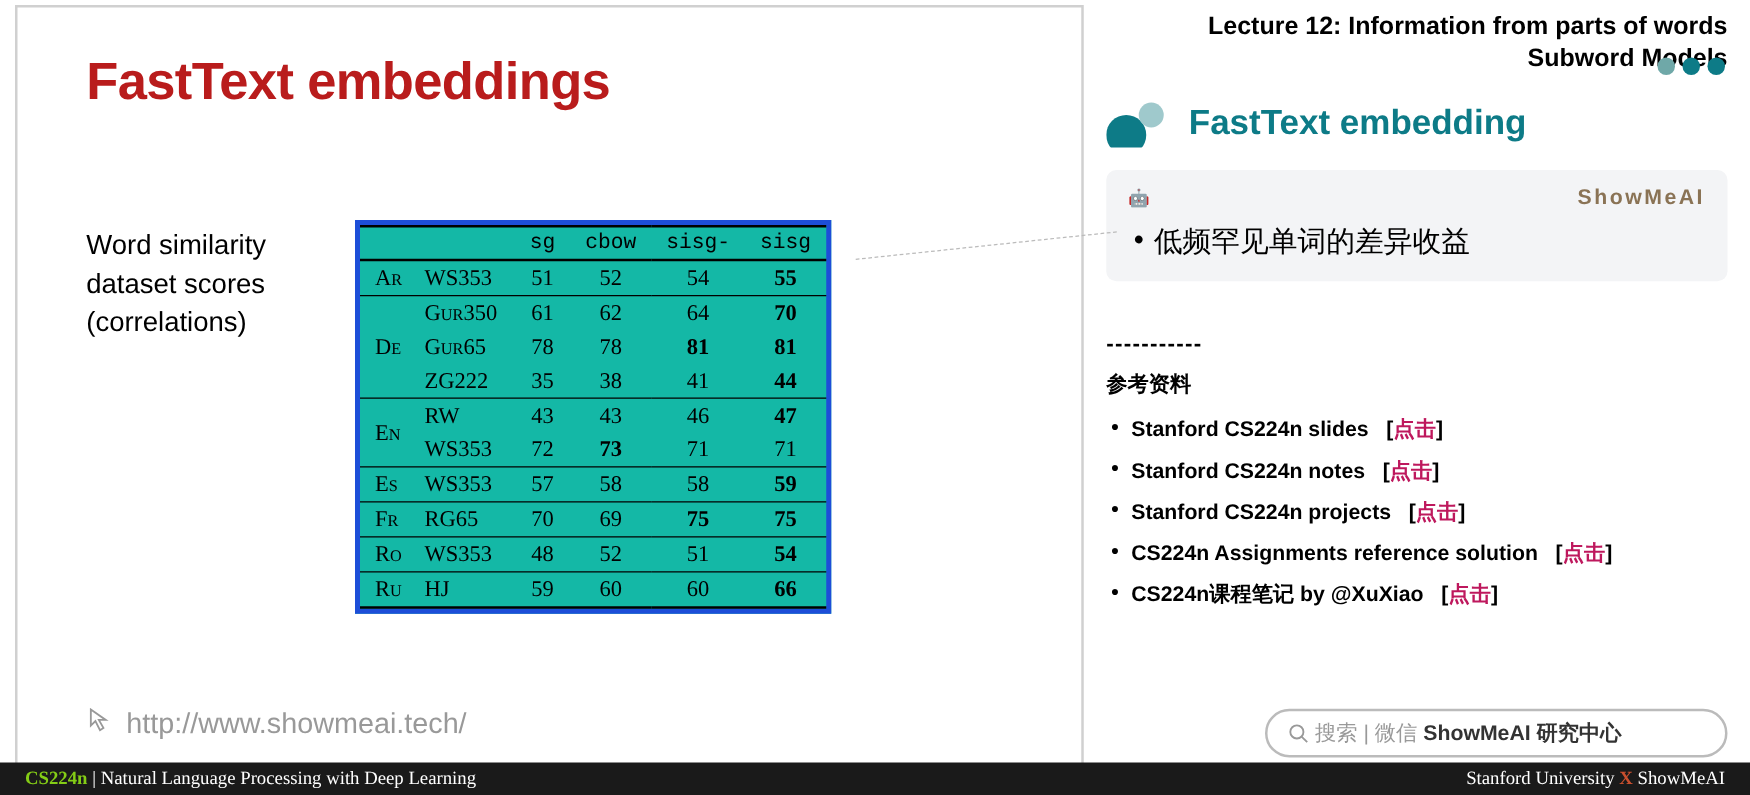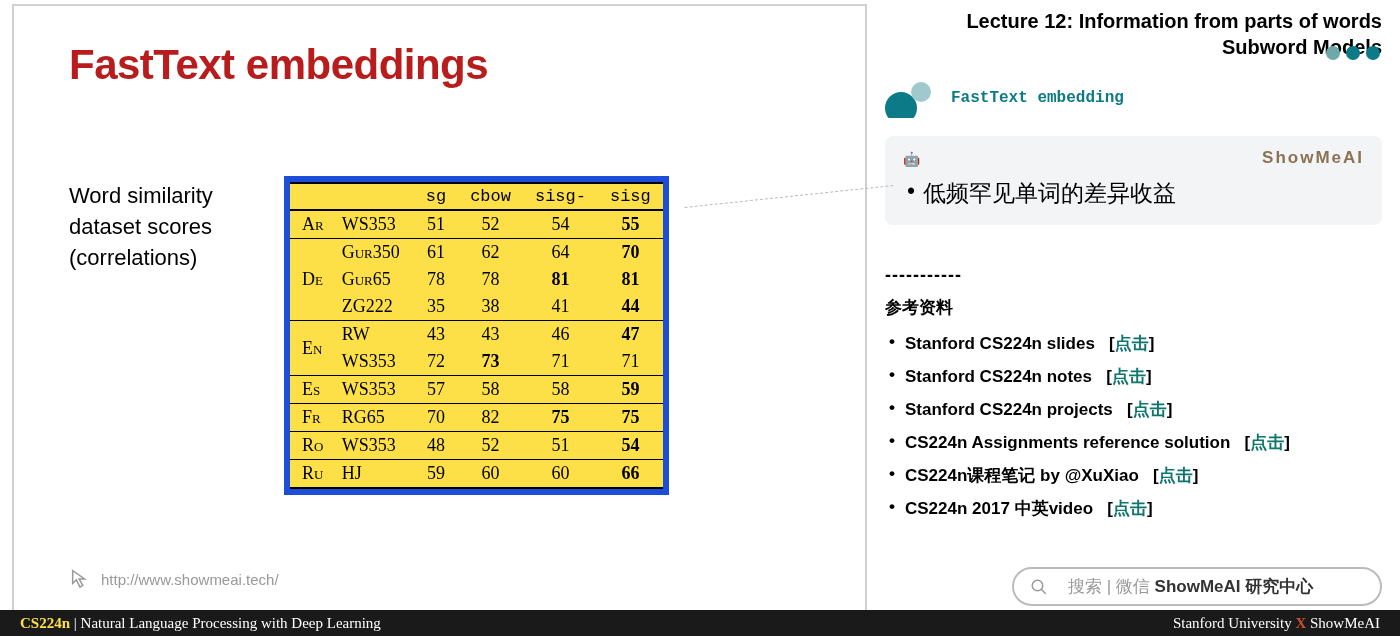--- a/index.html
+++ b/index.html
@@ -2,57 +2,57 @@
 <html><head>
 <meta charset="utf-8">
 <style>
 * { margin: 0; padding: 0; box-sizing: border-box; }
 body { font-family: Arial, "Microsoft YaHei", sans-serif; width: 1400px; height: 636px; background: #fff; position: relative; overflow: hidden; }
 .main-container { display: flex; height: 610px; }
 .left-panel { width: 855px; height: 610px; border: 2px solid #d0d0d0; margin: 4px 0 0 12px; position: relative; background: #fff; }
 .slide-title { color: #b91c1c; font-size: 42px; font-weight: 900; margin: 35px 0 0 55px; letter-spacing: -0.5px; }
 .subtitle { position: absolute; left: 55px; top: 175px; font-size: 22px; color: #000000; font-weight: 400; line-height: 1.4; }
 .circle-bg { position: absolute; top: 130px; left: 40px; width: 220px; height: 220px; border-radius: 50%; background: #f0f4f6; z-index: -1; }
-.data-table { position: absolute; left: 270px; top: 170px; border: 6px solid #1d4ed8; background: #fde047; font-family: "Times New Roman", serif; }
+.data-table { position: absolute; left: 270px; top: 170px; border: 4px solid #1d4ed8; background: #14b8a6; font-family: "Times New Roman", serif; }
 .data-table table { border-collapse: collapse; }
 .data-table th, .data-table td { padding: 3px 12px; text-align: center; font-size: 18px; }
 .data-table thead th { font-family: "Courier New", monospace; font-size: 17px; font-weight: normal; }
 .data-table .lang { font-variant: small-caps; text-align: left; padding-right: 6px; }
 .data-table .ds { font-variant: small-caps; text-align: left; padding-right: 14px; }
 .hr-top { border-top: 2px solid #000; }
 .hr-mid { border-top: 1px solid #000; }
 .bold { font-weight: bold; }
-.footer-url { position: absolute; bottom: 20px; left: 55px; color: #999; font-size: 15px; display: flex; align-items: center; gap: 10px; }
+.footer-url { position: absolute; bottom: 20px; left: 55px; color: #999; font-size: 23px; display: flex; align-items: center; gap: 10px; }
 .cursor-icon svg { width: 22px; height: 22px; }
 .right-panel { flex: 1; padding: 8px 18px 0 18px; position: relative; }
 .lecture-info { text-align: right; font-size: 20px; font-weight: 600; line-height: 1.3; }
 .section-header { display: flex; align-items: center; margin-top: 18px; gap: 10px; }
 .section-icon { width: 56px; height: 40px; position: relative; }
-.section-title { color: #0d7b87; font-size: 16px; font-weight: 700; font-family: Liberation Mono, monospace; }
+.section-title { color: #0d7b87; font-size: 28px; font-weight: 700; }
 .dots { position: absolute; right: 20px; top: 46px; display: flex; gap: 6px; }
 .dot { width: 14px; height: 14px; border-radius: 50%; }
 .callout { background: #f3f4f6; border-radius: 8px; margin-top: 18px; padding: 14px 18px; position: relative; }
 .callout-brand { position: absolute; right: 18px; top: 12px; font-weight: 800; font-size: 17px; letter-spacing: 2px; color: #8a7355; }
 .callout-icon { font-size: 14px; }
 .callout ul { list-style: none; margin-top: 8px; }
 .callout li { font-size: 23px; padding: 2px 0 2px 20px; position: relative; }
 .callout li::before { content: "•"; position: absolute; left: 4px; }
 .divider { margin: 40px 0 10px 0; font-size: 18px; font-weight: bold; letter-spacing: 1px; }
 .ref-title { font-size: 17px; font-weight: 600; margin-bottom: 8px; }
 .ref-list { list-style: none; }
 .ref-list li { font-size: 17px; padding: 5px 0 5px 20px; position: relative; font-weight: 600; }
 .ref-list li::before { content: "•"; position: absolute; left: 4px; }
-.link { color: #0f766e; font-weight: 600; }
-.search-box { position: absolute; right: 18px; bottom: 4px; border: 2px solid #bbb; border-radius: 22px; padding: 6px 16px; display: flex; align-items: center; gap: 20px; background: #fff; width: 370px; }
+.link { color: #be185d; font-weight: 600; }
+.search-box { position: absolute; right: 18px; bottom: 4px; border: 2px solid #bbb; border-radius: 22px; padding: 6px 16px; display: flex; align-items: center; gap: 4px; background: #fff; width: 370px; }
 .search-text { font-size: 17px; color: #333; }
 .search-placeholder { color: #999; }
 .search-bold { font-weight: 800; }
 .bottom-bar { position: absolute; bottom: 0; left: 0; right: 0; height: 26px; background: #1a1a1a; color: #fff; display: flex; align-items: center; padding: 0 20px; font-size: 15px; }
 .bottom-left { font-family: Georgia, serif; }
-.course-code { color: #fde047; font-weight: 600; }
+.course-code { color: #84cc16; font-weight: 600; }
 .bottom-right { margin-left: auto; font-family: Georgia, serif; }
 .x-mark { color: #c94f2e; font-weight: bold; }
 .dash-line { position: absolute; top: 190px; left: 670px; width: 210px; border-top: 1.5px dashed #bbb; transform: rotate(-6deg); z-index: 5; }
 </style>
 </head>
 <body>
 
 <div class="main-container">
   <div class="left-panel">
     <h1 class="slide-title">FastText embeddings</h1>
@@ -126,21 +126,21 @@
               <td class="ds">WS353</td>
               <td class="">57</td>
               <td class="">58</td>
               <td class="">58</td>
               <td class="bold">59</td>
             </tr>
             <tr class="hr-mid">
               <td class="lang" rowspan="1">Fr</td>
               <td class="ds">RG65</td>
               <td class="">70</td>
-              <td class="">82</td>
+              <td class="">69</td>
               <td class="bold">75</td>
               <td class="bold">75</td>
             </tr>
             <tr class="hr-mid">
               <td class="lang" rowspan="1">Ro</td>
               <td class="ds">WS353</td>
               <td class="">48</td>
               <td class="">52</td>
               <td class="">51</td>
               <td class="bold">54</td>
@@ -196,21 +196,20 @@
         </ul>
     </div>
     <div class="divider">-----------</div>
     <div class="ref-title">参考资料</div>
     <ul class="ref-list" id="ref-list">
         <li><span>Stanford CS224n slides</span> &nbsp; [<span class="link">点击</span>]</li>
         <li><span>Stanford CS224n notes</span> &nbsp; [<span class="link">点击</span>]</li>
         <li><span>Stanford CS224n projects</span> &nbsp; [<span class="link">点击</span>]</li>
         <li><span>CS224n Assignments reference solution</span> &nbsp; [<span class="link">点击</span>]</li>
         <li><span>CS224n课程笔记 by @XuXiao</span> &nbsp; [<span class="link">点击</span>]</li>
-        <li><span>CS224n 2017 中英video</span> &nbsp; [<span class="link">点击</span>]</li>
       </ul>
     <div class="search-box">
       <svg width="18" height="18" viewBox="0 0 24 24" fill="none" stroke="#999" stroke-width="2">
           <circle cx="10" cy="10" r="7"></circle>
           <line x1="15" y1="15" x2="21" y2="21"></line>
         </svg>
       <span class="search-text">
         <span class="search-placeholder">搜索 | 微信 </span><span class="search-bold">ShowMeAI 研究中心</span>
       </span>
     </div>

